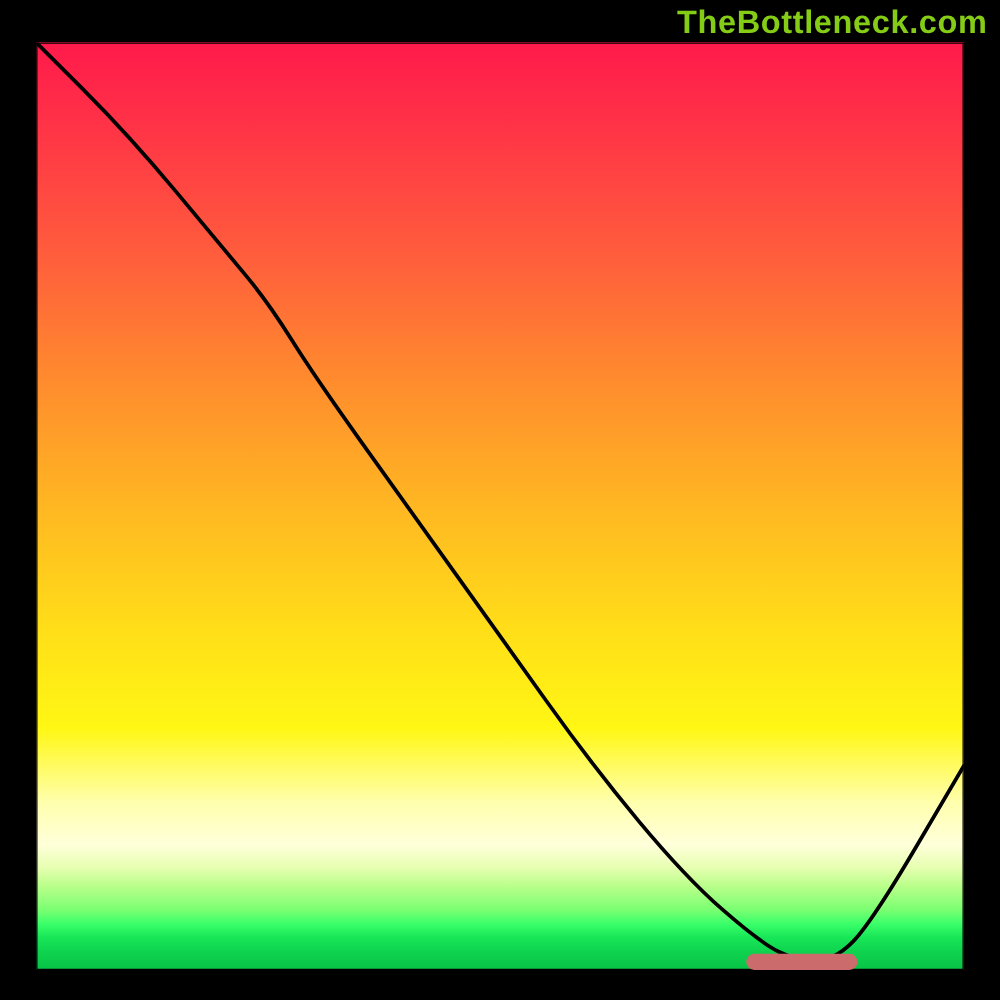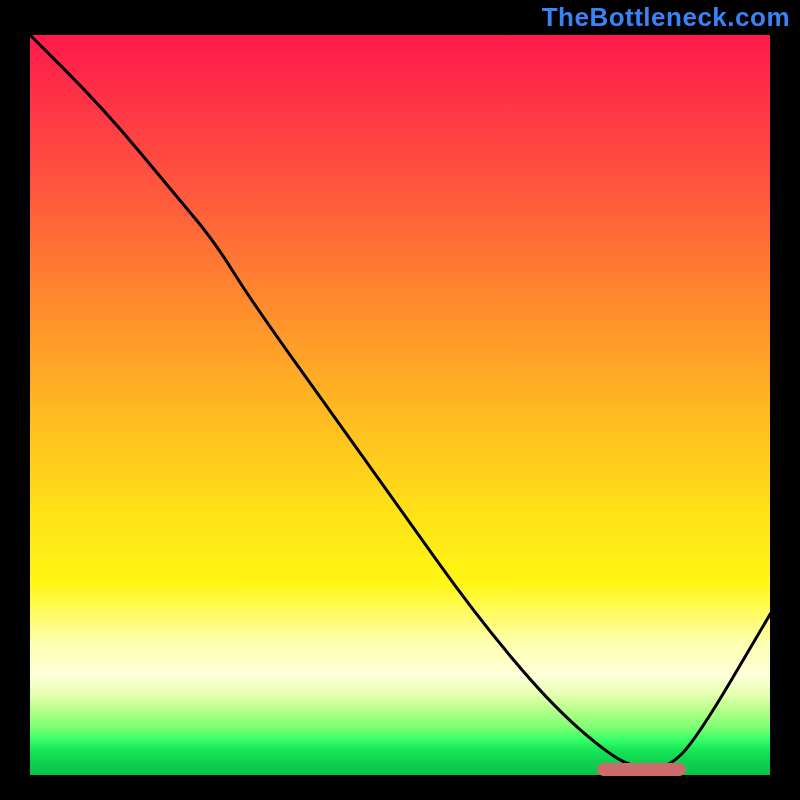--- a/index.html
+++ b/index.html
@@ -14,21 +14,21 @@
   .outer {
     position: relative;
     width: 800px;
     height: 800px;
     background: #000000;
   }
   .watermark {
     position: absolute;
     top: 2px;
     right: 10px;
-    color: #3b82f6;
+    color: #84cc16;
     font-size: 26px;
     font-weight: 600;
     letter-spacing: 0.5px;
     user-select: none;
   }
   .plot {
     position: absolute;
     left: 29px;
     top: 34px;
     width: 742px;

